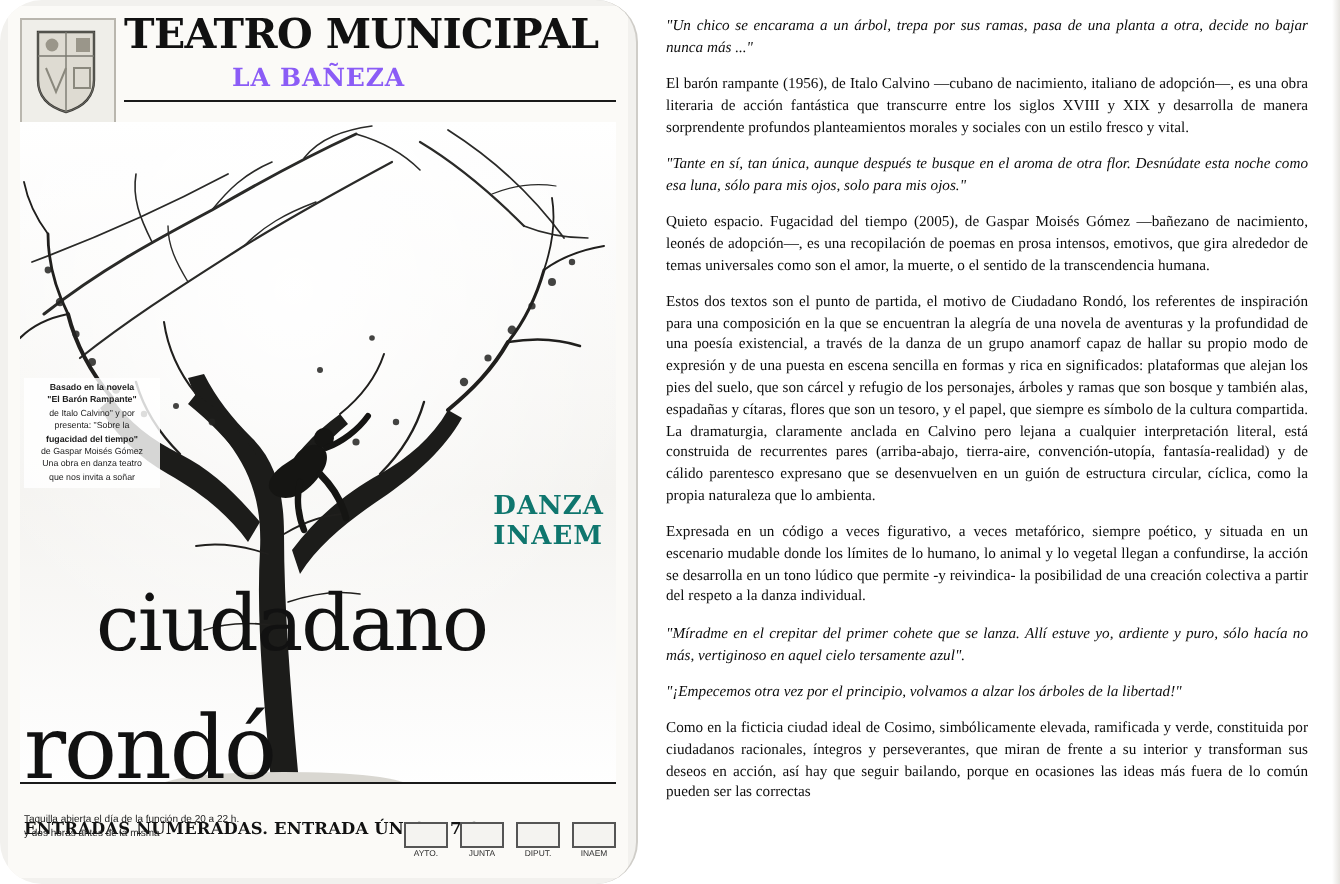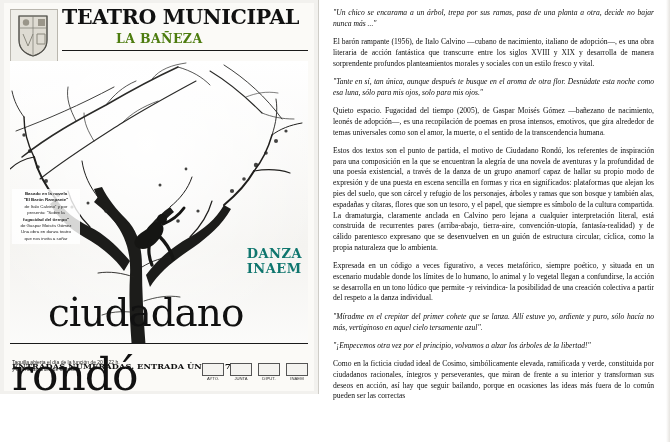--- a/index.html
+++ b/index.html
@@ -19,25 +19,26 @@
     width: 670px;
     height: 442px;
     display: flex;
     background: #fff;
   }
 
   
   .poster {
     position: relative;
     width: 318px;
-    height: 394px;
+    height: 442px;
     background: #f2f1ee;
     border-right: 1px solid #cfcdc8;
     overflow: hidden;
     flex: 0 0 318px;
+    border-radius: 21px;
   }
   .poster-inner {
     position: absolute;
     inset: 3px 4px 3px 4px;
     background: #fbfaf7;
     overflow: hidden;
   }
 
   
   .poster-head {
@@ -70,21 +71,21 @@
     white-space: nowrap;
   }
   .theatre-sub {
     position: absolute;
     left: 112px;
     top: 26px;
     font-family: "DejaVu Serif", serif;
     font-weight: bold;
     font-size: 12.5px;
     letter-spacing: 0.4px;
-    color: #4d7c0f;
+    color: #8b5cf6;
   }
   .rule-top {
     position: absolute;
     left: 58px;
     right: 6px;
     top: 45px;
     border-top: 1.5px solid #1a1a1a;
   }
 
   

